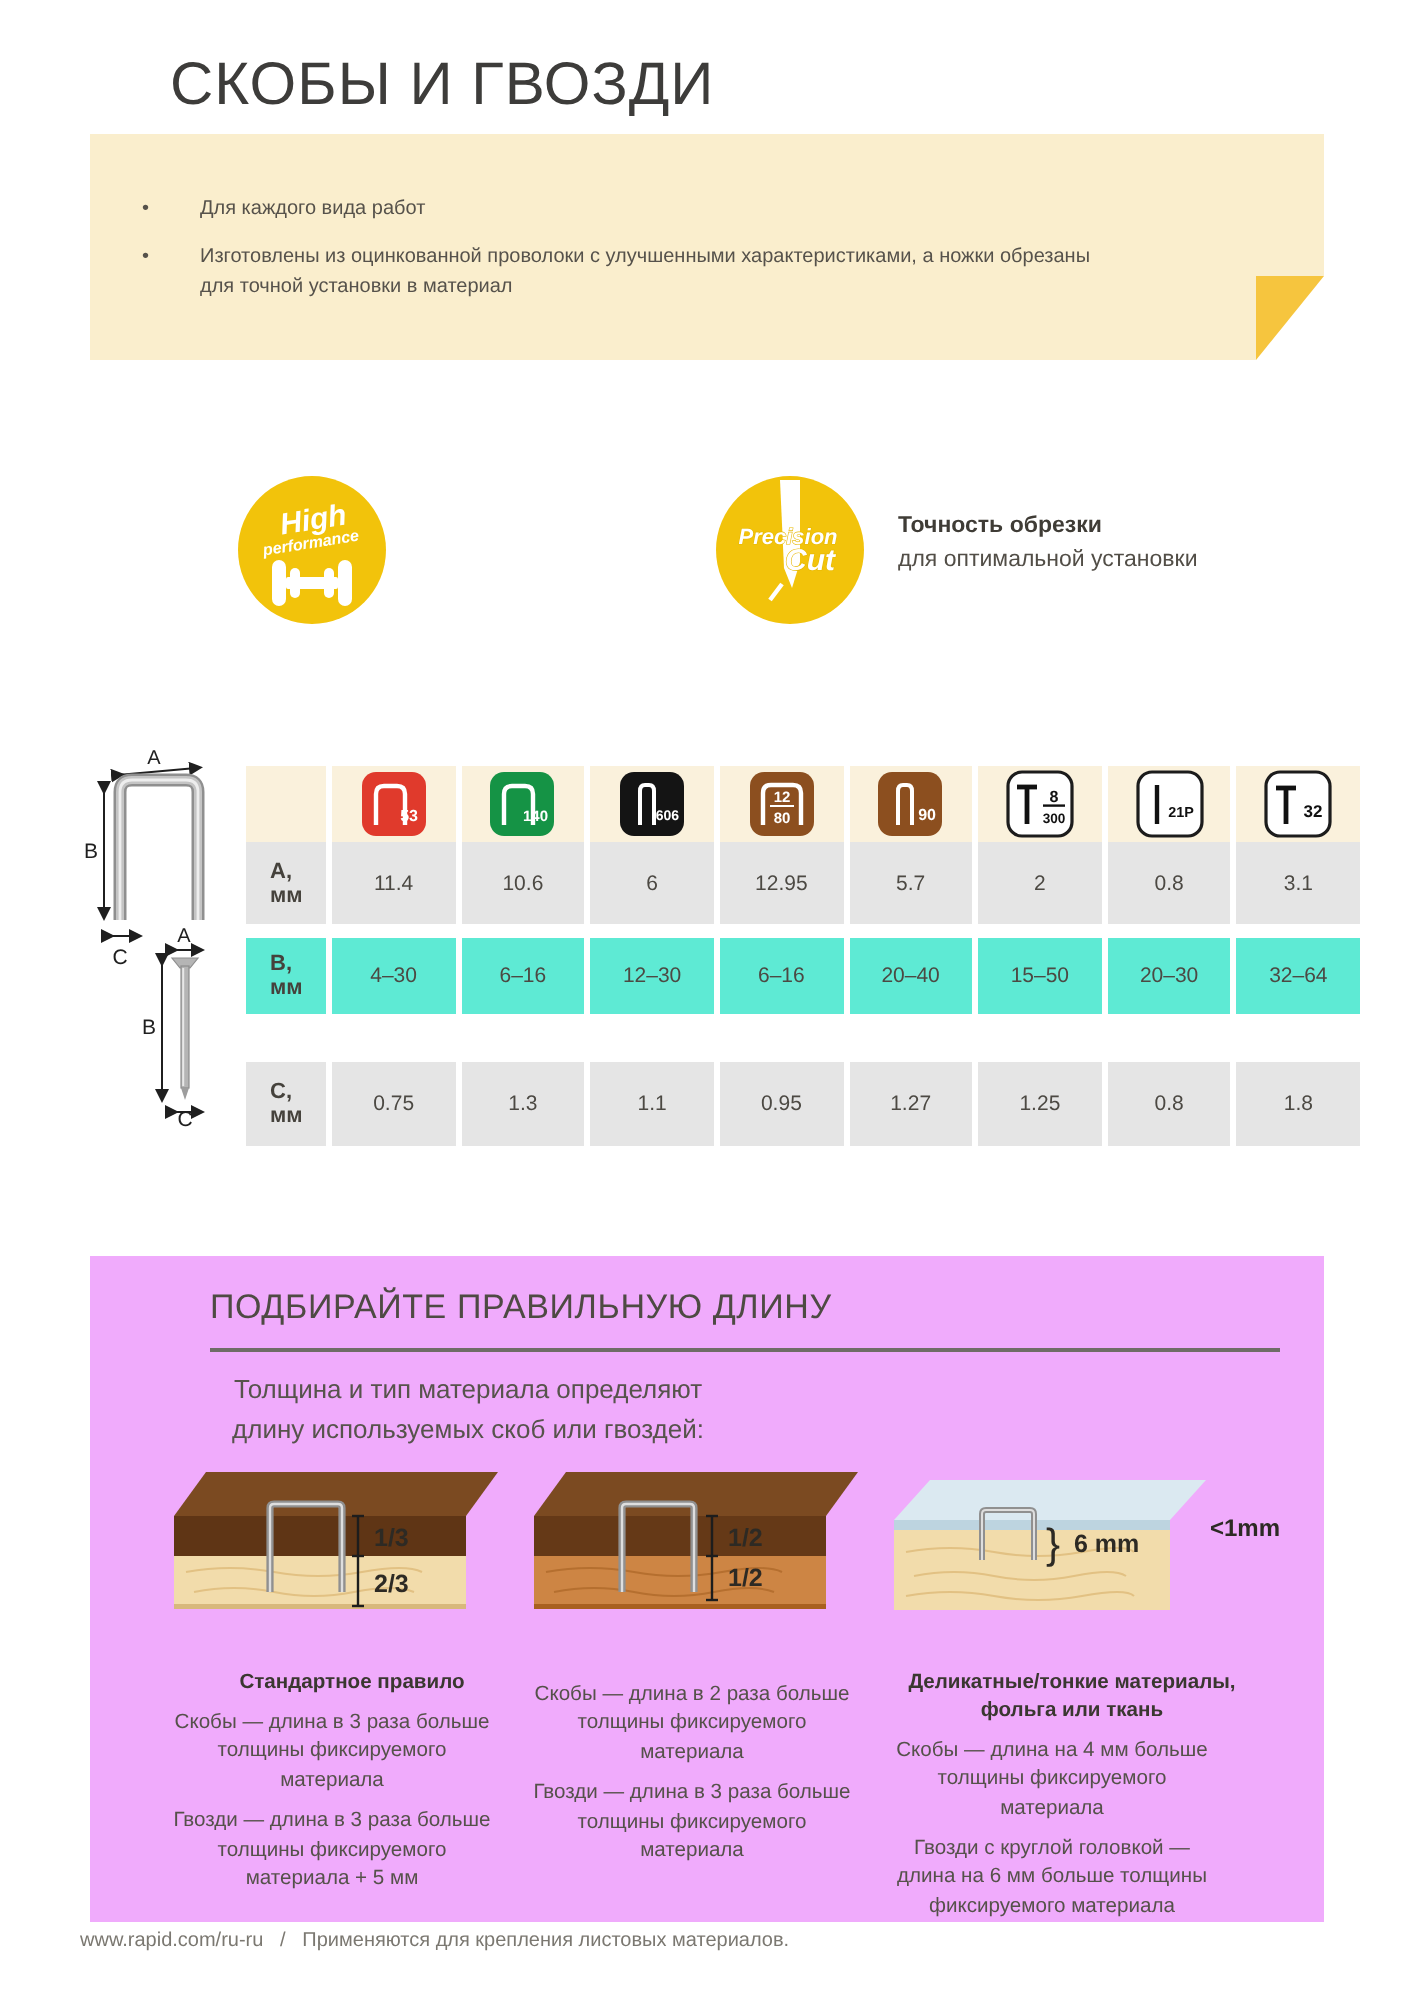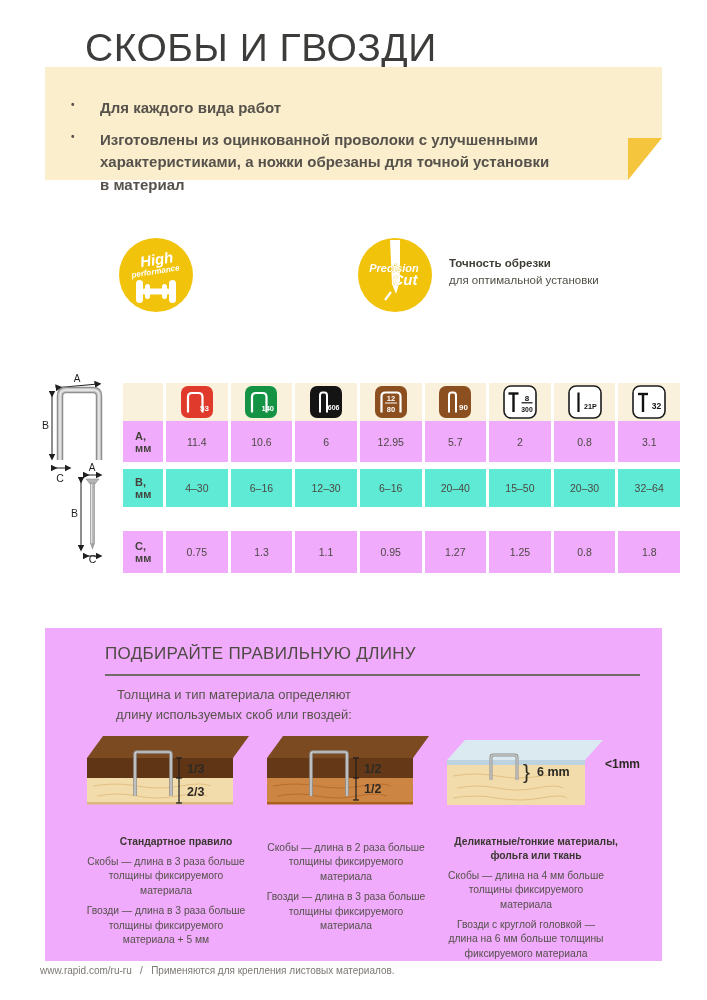--- a/index.html
+++ b/index.html
@@ -1,26 +1,26 @@
 <!DOCTYPE html>
 <html><head>
 <meta charset="utf-8">
 <style>
   html,body{margin:0;padding:0;background:#ffffff;}
   body{font-family:"Liberation Sans",sans-serif;color:#55514a;}
   #page{position:relative;width:707px;height:1000px;background:#fff;overflow:hidden;}
   .abs{position:absolute;}
 
   
-  .page-title{left:85px;top:26px;font-size:39px;font-weight:300;letter-spacing:.5px;color:#3d3c3a;}
+  .page-title{left:85px;top:26px;font-size:30px;font-weight:300;letter-spacing:.5px;color:#3d3c3a;}
 
   
   .intro-box{left:45px;top:67px;width:617px;height:113px;background:#faeecd;}
   .intro-list{margin:0;padding:0;list-style:none;position:absolute;left:0;top:30px;width:100%;}
-  .intro-list li{position:relative;padding-left:55px;margin-bottom:9px;font-size:15px;line-height:1.5;color:#56524b;width:460px;font-weight:bold;}
+  .intro-list li{position:relative;padding-left:55px;margin-bottom:9px;font-size:10px;line-height:1.5;color:#56524b;width:460px;}
   .intro-list li::before{content:"•";position:absolute;left:26px;top:0;color:#56524b;font-size:10px;}
   .fold{position:absolute;right:0;bottom:0;width:34px;height:42px;background:#ffffff;}
   .fold-gold{width:100%;height:100%;clip-path:polygon(0 0,100% 0,0 100%);background:#f6c53e;}
 
   
   .ftext{font-size:11.5px;line-height:1.5;color:#524e47;}
   .ftext b{color:#3f3c36;}
 
   
   svg text{font-family:"Liberation Sans",sans-serif;}
@@ -28,21 +28,21 @@
   
   .ptable{left:123px;top:383px;width:557px;}
   .trow{display:grid;grid-template-columns:40px repeat(8,1fr);column-gap:3px;}
   .trow .cell{display:flex;align-items:center;justify-content:center;font-size:10.5px;color:#4c4943;}
   .trow .label-cell{justify-content:flex-start;padding-left:12px;font-weight:bold;color:#45423c;font-size:11px;}
   .thead{height:38px;}
   .thead .cell{background:#faf1dc;}
   .row-a{height:41px;}
   .row-b{height:38px;margin-top:7px;}
   .row-c{height:42px;margin-top:24px;}
-  .row-a .cell,.row-c .cell{background:#f0abfc;}
+  .row-a .cell,.row-c .cell{background:#e5e5e5;}
   .row-b .cell{background:#5eead4;}
 
   
   .guide-box{left:45px;top:628px;width:617px;height:333px;background:#f0abfc;}
   .guide-heading{left:60px;top:16px;font-size:17px;font-weight:400;letter-spacing:.3px;color:#4e4a43;}
   .guide-rule{left:60px;right:22px;top:46px;height:2px;background:#6f6c66;}
   .guide-intro{left:60px;top:57px;width:258px;font-size:13px;line-height:1.5;color:#57534c;text-align:center;}
   .gcol{top:207px;width:178px;text-align:center;}
   .gcol h3{margin:0;font-size:10.3px;line-height:1.35;color:#3a3730;width:188px;}
   .gcol p{margin:6px 0 0;font-size:10.3px;line-height:1.4;color:#55514a;width:168px;}

